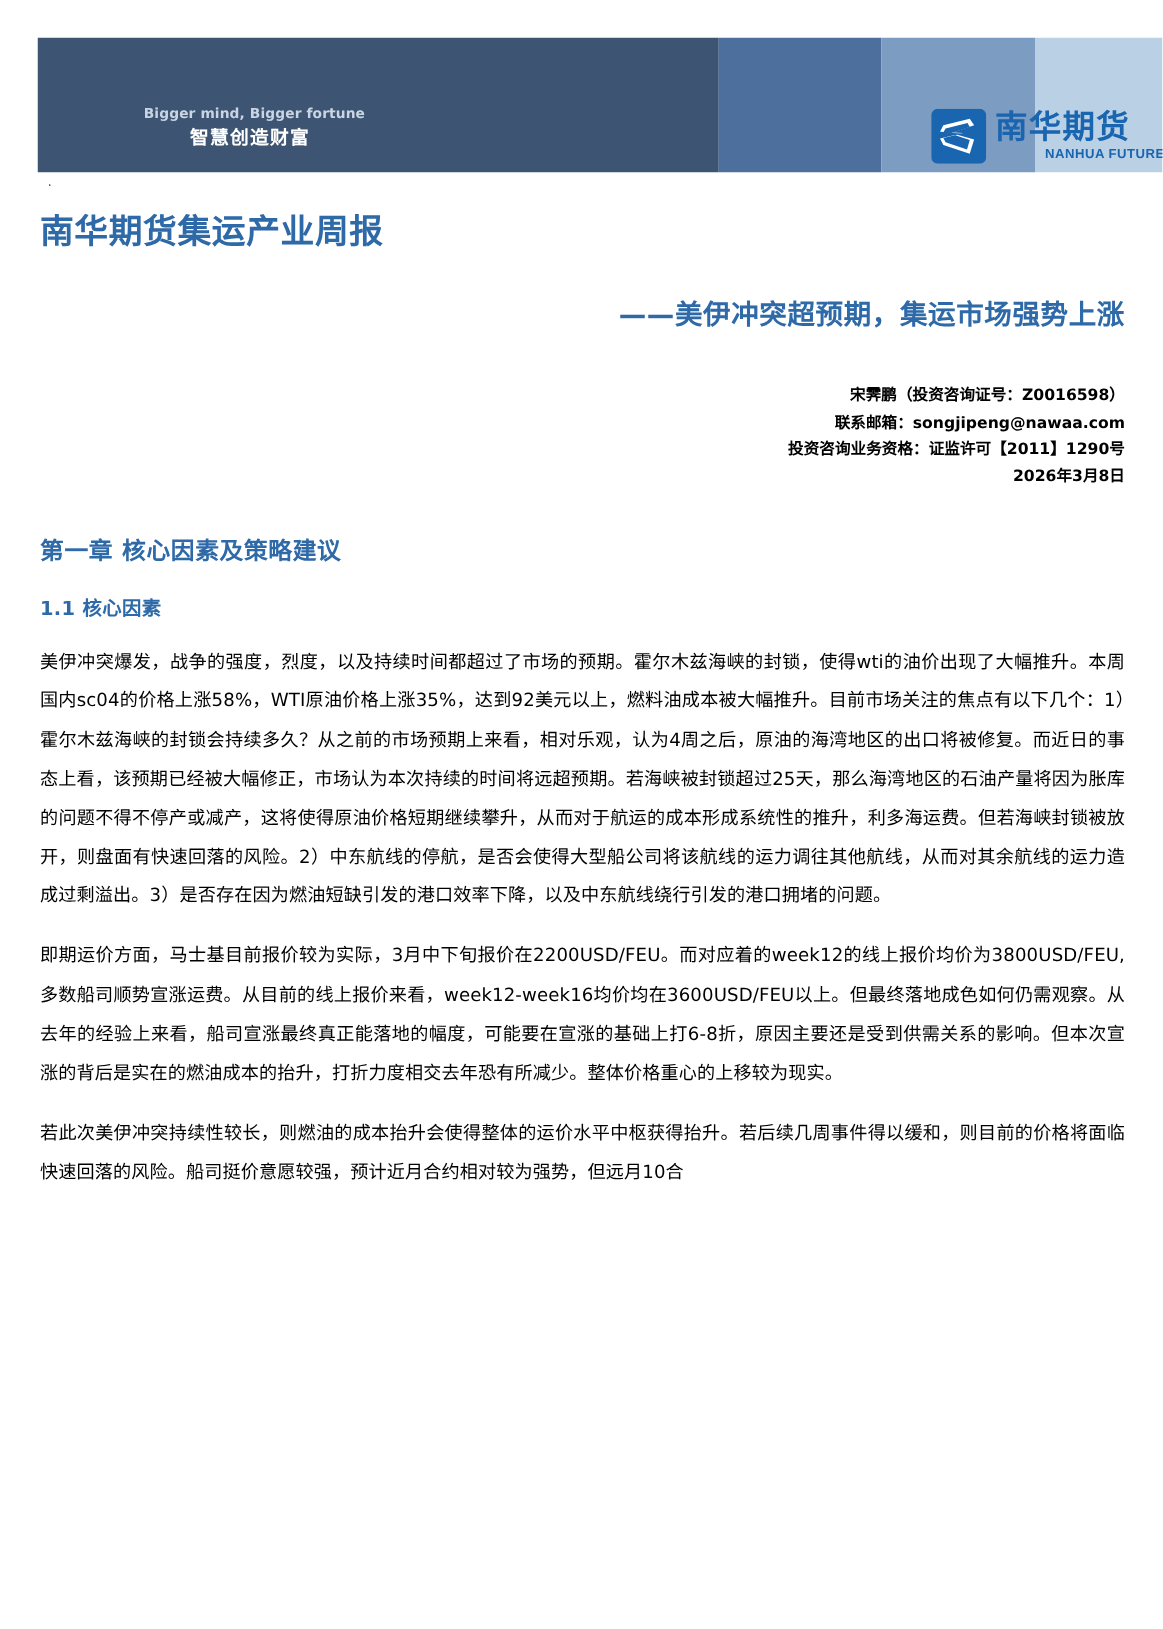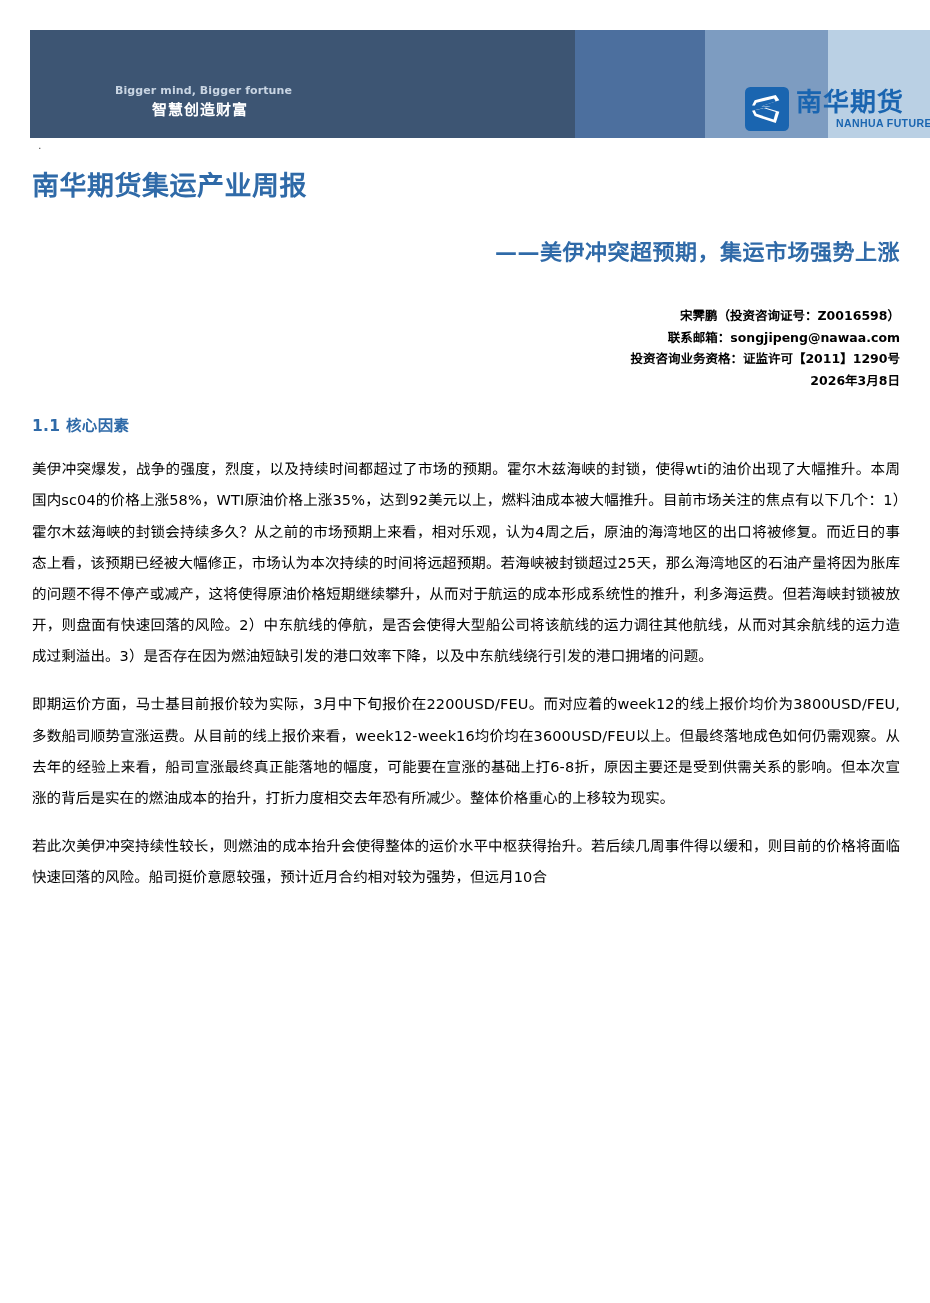--- a/index.html
+++ b/index.html
@@ -204,20 +204,21 @@
 
   <div class="doc-subtitle">——美伊冲突超预期，集运市场强势上涨</div>
 
   <div class="author-block">
     <div>宋霁鹏（投资咨询证号：Z0016598）</div>
     <div>联系邮箱：songjipeng@nawaa.com</div>
     <div>投资咨询业务资格：证监许可【2011】1290号</div>
     <div>2026年3月8日</div>
   </div>
 
+  <h2 class="chapter-heading">第一章 核心因素及策略建议</h2>
 
   <h3 class="section-heading">1.1 核心因素</h3>
 
   <p class="body-para">美伊冲突爆发，战争的强度，烈度，以及持续时间都超过了市场的预期。霍尔木兹海峡的封锁，使得wti的油价出现了大幅推升。本周国内sc04的价格上涨58%，WTI原油价格上涨35%，达到92美元以上，燃料油成本被大幅推升。目前市场关注的焦点有以下几个：1）霍尔木兹海峡的封锁会持续多久？从之前的市场预期上来看，相对乐观，认为4周之后，原油的海湾地区的出口将被修复。而近日的事态上看，该预期已经被大幅修正，市场认为本次持续的时间将远超预期。若海峡被封锁超过25天，那么海湾地区的石油产量将因为胀库的问题不得不停产或减产，这将使得原油价格短期继续攀升，从而对于航运的成本形成系统性的推升，利多海运费。但若海峡封锁被放开，则盘面有快速回落的风险。2）中东航线的停航，是否会使得大型船公司将该航线的运力调往其他航线，从而对其余航线的运力造成过剩溢出。3）是否存在因为燃油短缺引发的港口效率下降，以及中东航线绕行引发的港口拥堵的问题。</p>
   <p class="body-para">即期运价方面，马士基目前报价较为实际，3月中下旬报价在2200USD/FEU。而对应着的week12的线上报价均价为3800USD/FEU,多数船司顺势宣涨运费。从目前的线上报价来看，week12-week16均价均在3600USD/FEU以上。但最终落地成色如何仍需观察。从去年的经验上来看，船司宣涨最终真正能落地的幅度，可能要在宣涨的基础上打6-8折，原因主要还是受到供需关系的影响。但本次宣涨的背后是实在的燃油成本的抬升，打折力度相交去年恐有所减少。整体价格重心的上移较为现实。</p>
   <p class="body-para">若此次美伊冲突持续性较长，则燃油的成本抬升会使得整体的运价水平中枢获得抬升。若后续几周事件得以缓和，则目前的价格将面临快速回落的风险。船司挺价意愿较强，预计近月合约相对较为强势，但远月10合</p>
 
 </div>
 
 </body></html>

